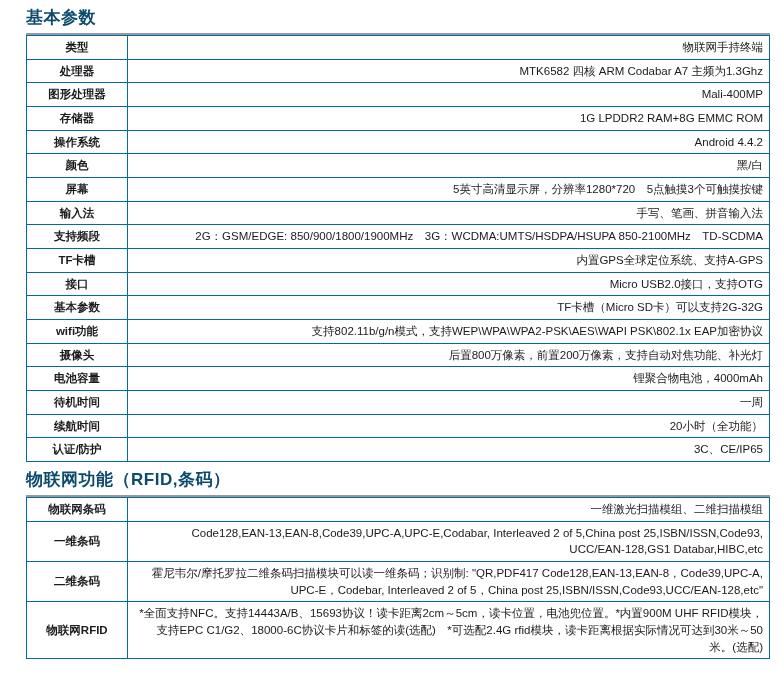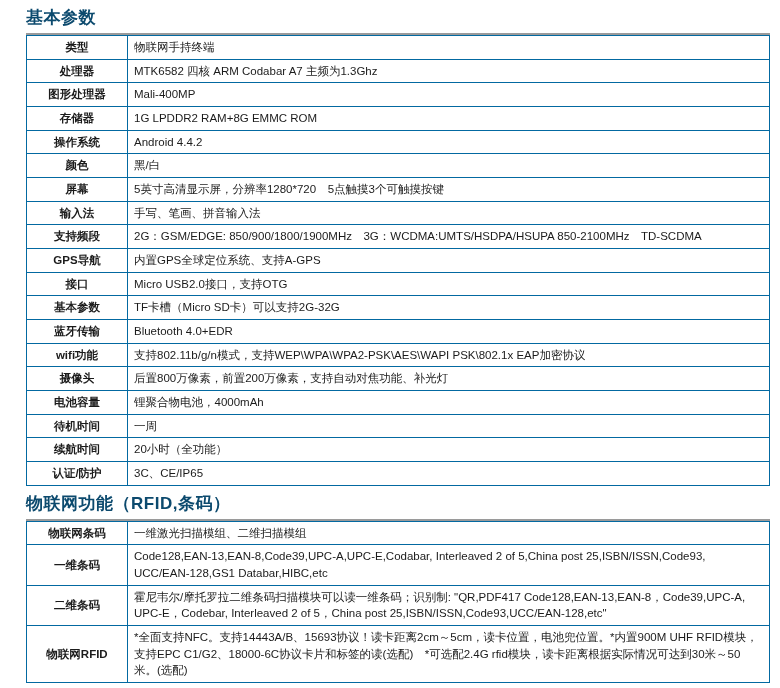--- a/index.html
+++ b/index.html
@@ -49,20 +49,21 @@
   td.k {
     width: 88px;
     text-align: center;
     font-weight: bold;
     font-size: 11.5px;
     color: #111;
     white-space: nowrap;
   }
   td.v {
     padding-left: 8px;
+    text-align: right;
   }
   .hdr-wrap {
     margin-top: 2px;
   }
 </style>
 </head>
 <body>
 
 <div class="page">
 
@@ -101,34 +102,30 @@
         </tr>
         <tr>
           <td class="k">输入法</td>
           <td class="v">手写、笔画、拼音输入法</td>
         </tr>
         <tr>
           <td class="k">支持频段</td>
           <td class="v">2G：GSM/EDGE: 850/900/1800/1900MHz　3G：WCDMA:UMTS/HSDPA/HSUPA 850-2100MHz　TD-SCDMA</td>
         </tr>
         <tr>
-          <td class="k">GPS导航</td>
+          <td class="k">TF卡槽</td>
           <td class="v">内置GPS全球定位系统、支持A-GPS</td>
         </tr>
         <tr>
           <td class="k">接口</td>
           <td class="v">Micro USB2.0接口，支持OTG</td>
         </tr>
         <tr>
           <td class="k">基本参数</td>
           <td class="v">TF卡槽（Micro SD卡）可以支持2G-32G</td>
-        </tr>
-        <tr>
-          <td class="k">蓝牙传输</td>
-          <td class="v">Bluetooth 4.0+EDR</td>
         </tr>
         <tr>
           <td class="k">wifi功能</td>
           <td class="v">支持802.11b/g/n模式，支持WEP\WPA\WPA2-PSK\AES\WAPI PSK\802.1x EAP加密协议</td>
         </tr>
         <tr>
           <td class="k">摄像头</td>
           <td class="v">后置800万像素，前置200万像素，支持自动对焦功能、补光灯</td>
         </tr>
         <tr>

